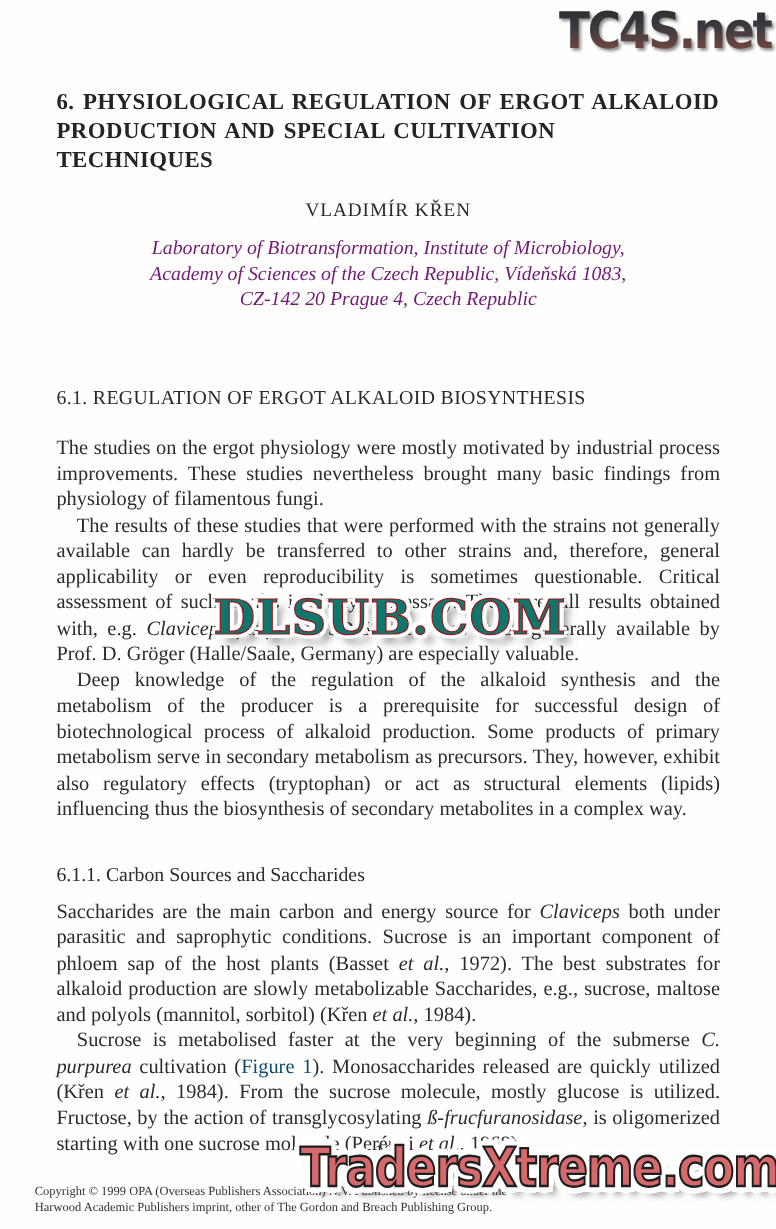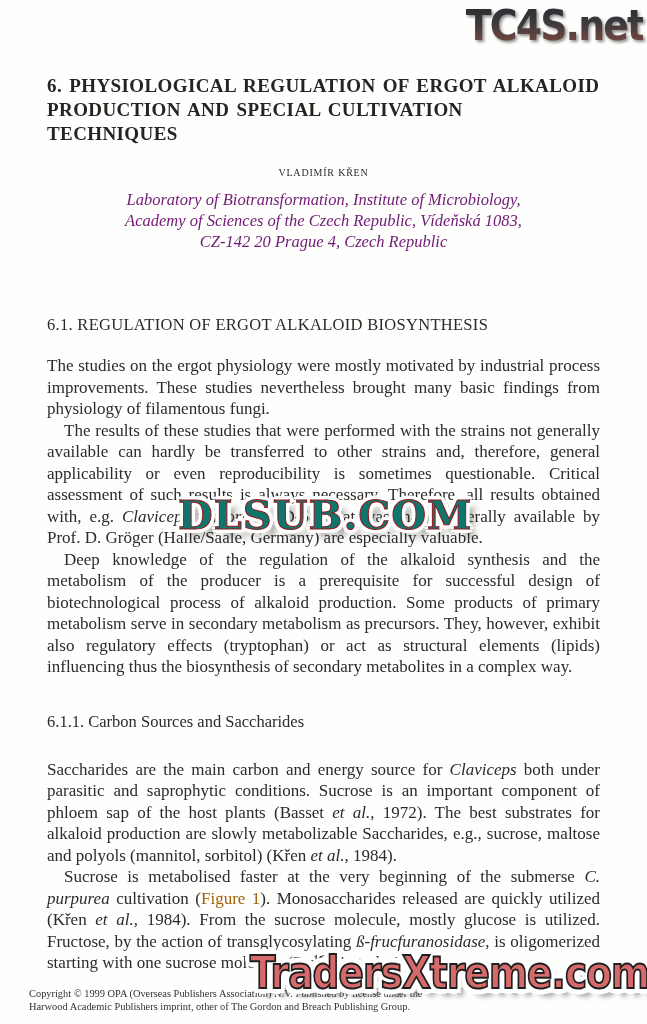--- a/index.html
+++ b/index.html
@@ -32,21 +32,21 @@
     margin:74px 0 12px 0;
     text-align:left;
     font-size:19px;font-weight:bold;
     line-height:24px;
     letter-spacing:.4px;word-spacing:2px;
     color:#262422;
   }
   .author{
     margin-top:21px;
     text-align:center;
-    font-size:10px;
+    font-size:16px;
     letter-spacing:.8px;
     color:#2c2a28;
   }
   .affiliation{
     margin-top:11px;
     text-align:center;
     font-style:italic;
     font-size:16.5px;
     line-height:21px;
     color:#701a75;
@@ -63,23 +63,23 @@
     line-height:21.5px;
     text-align:justify;
   }
   .para.first{margin-top:20px;}
   .para.indent{text-indent:17px;}
   .subsection-heading{
     margin:34px 0 0 0;
     font-size:16.5px;font-weight:normal;
     color:#2c2a28;
   }
-  .para.after-sub{margin-top:27px;}
+  .para.after-sub{margin-top:10px;}
   .italic{font-style:italic;}
-  .link{color:#a16207;cursor:pointer;}
+  .link{color:#0c4a6e;cursor:pointer;}
   
   .page-number{
     position:absolute;top:952px;left:0;right:0;
     text-align:center;
     font-size:15px;color:#33312f;
   }
   .copyright{
     position:absolute;left:29px;top:988px;
     font-size:10.4px;line-height:12.6px;
     color:#343230;

